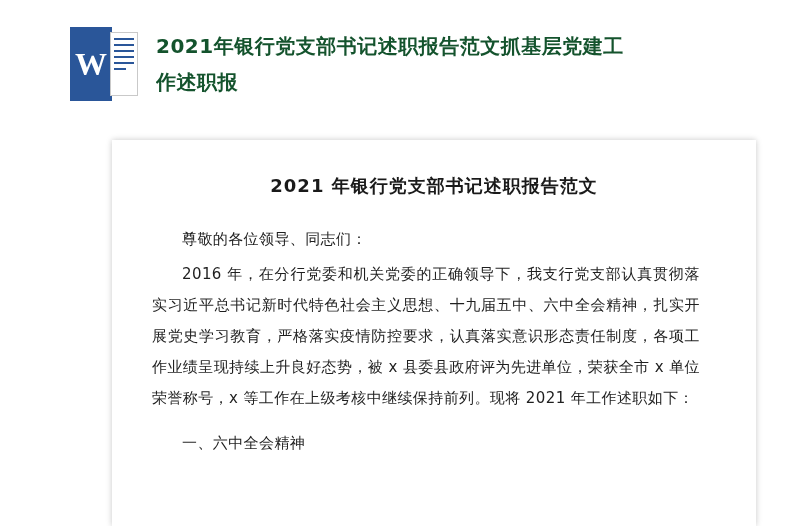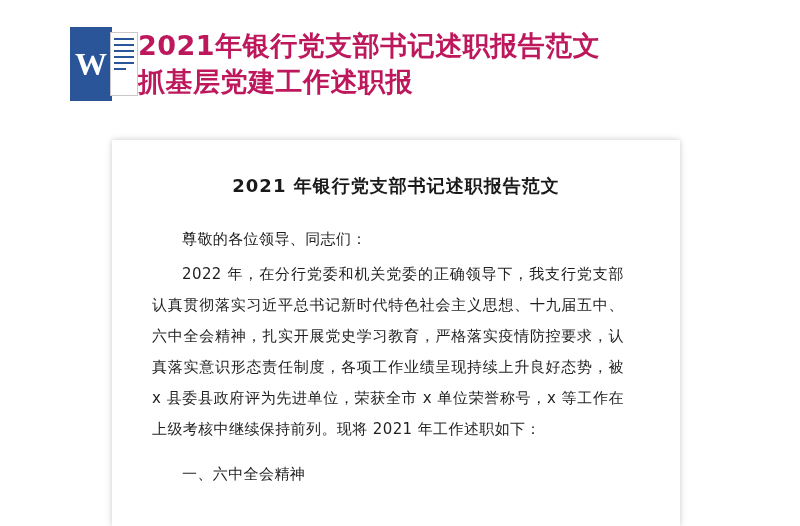--- a/index.html
+++ b/index.html
@@ -76,36 +76,37 @@
     display: block;
     height: 2px;
     background: #2a5699;
     margin-bottom: 4px;
   }
   .word-icon .paper i.short {
     width: 60%;
   }
 
   .header-title {
-    color: #be185d;
-    font-size: 27px;
+    margin-left: 18px;
+    color: #14532d;
+    font-size: 20px;
     line-height: 36px;
     font-family: "DejaVu Sans", sans-serif;
     font-weight: bold;
     letter-spacing: 0.5px;
     max-width: 470px;
     overflow: hidden;
   }
 
   
   .doc-sheet {
     position: absolute;
     left: 112px;
     top: 140px;
-    width: 568px;
+    width: 644px;
     height: 386px;
     background: #ffffff;
     box-shadow: 0 0 6px rgba(0,0,0,0.22);
     overflow: hidden;
     box-sizing: border-box;
     padding: 34px 40px 0 40px;
   }
   .doc-title {
     text-align: center;
     font-family: "DejaVu Sans", sans-serif;
@@ -151,17 +152,17 @@
         <i></i>
         <i class="short"></i>
       </div>
     </div>
     <div class="header-title">2021年银行党支部书记述职报告范文抓基层党建工作述职报</div>
   </div>
 
   <div class="doc-sheet">
     <div class="doc-title">2021 年银行党支部书记述职报告范文</div>
     <p class="doc-para indent">尊敬的各位领导、同志们：</p>
-    <p class="doc-para indent">2022 年，在分行党委和机关党委的正确领导下，我支行党支部认真贯彻落实习近平总书记新时代特色社会主义思想、十九届五中、六中全会精神，扎实开展党史学习教育，严格落实疫情防控要求，认真落实意识形态责任制度，各项工作业绩呈现持续上升良好态势，被 x 县委县政府评为先进单位，荣获全市 x 单位荣誉称号，x 等工作在上级考核中继续保持前列。现将 2021 年工作述职如下：</p>
+    <p class="doc-para indent">2016 年，在分行党委和机关党委的正确领导下，我支行党支部认真贯彻落实习近平总书记新时代特色社会主义思想、十九届五中、六中全会精神，扎实开展党史学习教育，严格落实疫情防控要求，认真落实意识形态责任制度，各项工作业绩呈现持续上升良好态势，被 x 县委县政府评为先进单位，荣获全市 x 单位荣誉称号，x 等工作在上级考核中继续保持前列。现将 2021 年工作述职如下：</p>
     <p class="doc-para section">一、六中全会精神</p>
   </div>
 
 </div>
 
 </body></html>

